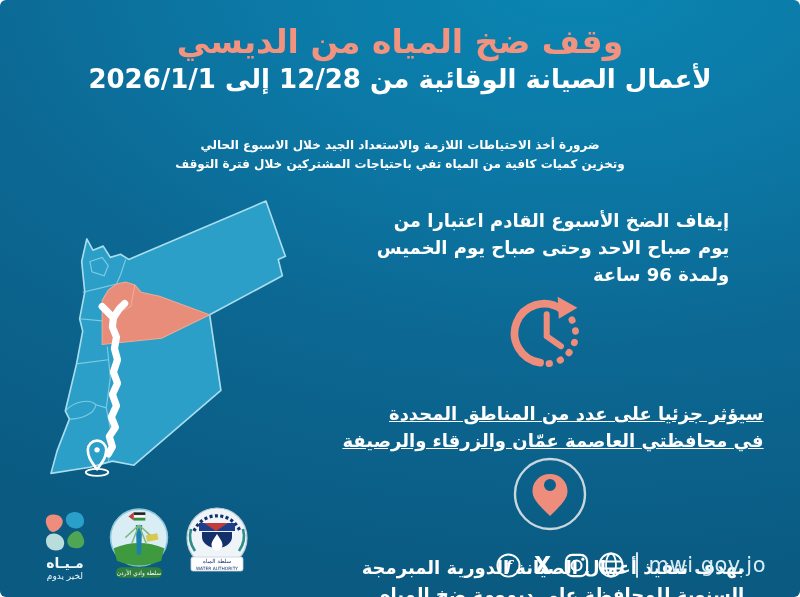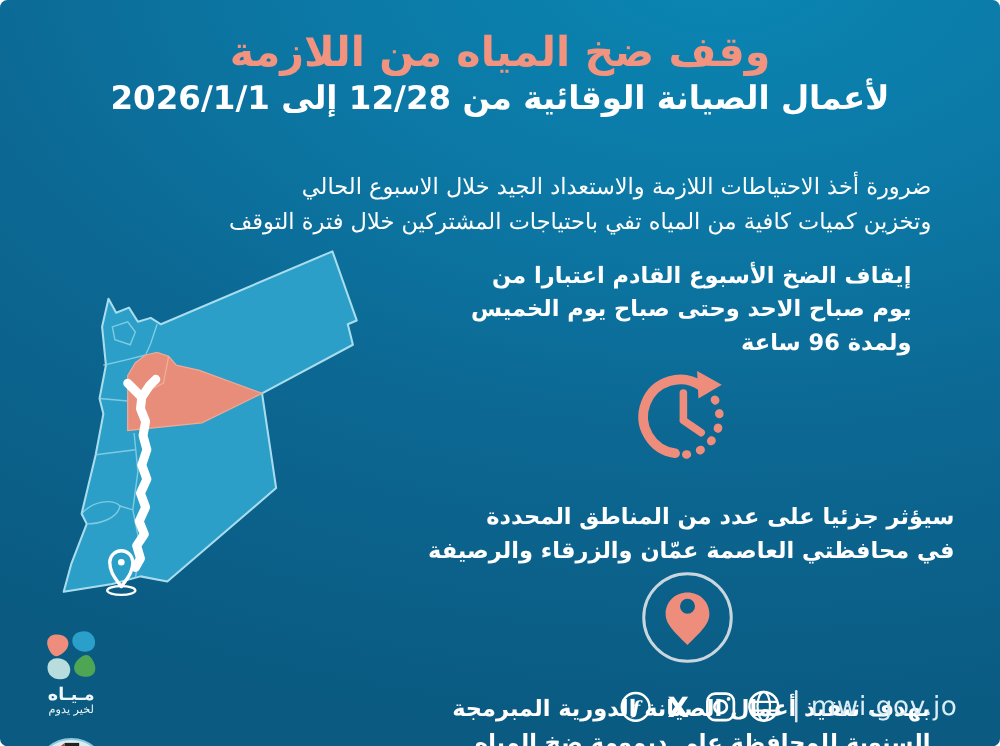--- a/index.html
+++ b/index.html
@@ -18,56 +18,56 @@
     text-align:center;font-size:33px;font-weight:bold;
     color:#f2937f;direction:rtl;
   }
   .subtitle{
     position:absolute;top:64px;left:0;width:100%;
     text-align:center;font-size:26px;font-weight:bold;
     color:#ffffff;direction:rtl;
   }
   .intro{
     position:absolute;top:136px;right:55px;width:690px;
-    text-align:right;font-size:18px;font-weight:normal;line-height:1.55;
+    text-align:center;font-size:12px;font-weight:bold;line-height:1.55;
     color:#ffffff;direction:rtl;white-space:pre-line;
   }
   .map-wrap{position:absolute;left:28px;top:198px;width:308px;height:302px;}
   .bullets{position:absolute;top:203px;right:30px;width:440px;display:flex;flex-direction:column;}
   .bullet{display:flex;flex-direction:column;align-items:center;}
   .bullet .txt{
     flex:1;direction:rtl;text-align:right;
     font-size:18px;font-weight:bold;line-height:1.5;
     color:#ffffff;white-space:pre-line;padding-left:6px;
   }
   .bullet .ico{width:108px;display:flex;justify-content:center;align-items:center;}
   .b1{margin-top:4px;}
-  .b2{margin-top:22px;}
+  .b2{margin-top:22px;text-decoration:underline;}
   .b3{margin-top:20px;}
   .footer-logos{
-    position:absolute;left:24px;bottom:8px;height:88px;
-    display:flex;flex-direction:column;align-items:center;gap:14px;
+    position:absolute;left:36px;bottom:8px;height:88px;
+    display:flex;flex-direction:row;align-items:center;gap:14px;
   }
   .logo{display:flex;flex-direction:column;align-items:center;justify-content:center;}
   .miyah-text{color:#eef7f9;text-align:center;line-height:1.1;margin-top:2px;}
   .miyah-text .l1{font-size:14px;font-weight:bold;letter-spacing:2px;}
   .miyah-text .l2{font-size:9px;}
   .social{
     position:absolute;right:34px;bottom:18px;
     display:flex;flex-direction:row;align-items:center;gap:7px;direction:ltr;
   }
   .social .divider{width:2px;height:26px;background:rgba(255,255,255,.85);margin:0 4px;border-radius:1px;}
   .site{font-size:21px;color:#d9edf6;letter-spacing:.5px;text-align:right;}
 </style>
 </head>
 <body>
 
 <div class="poster">
 
-  <div class="title">وقف ضخ المياه من اللازمة</div>
+  <div class="title">وقف ضخ المياه من الديسي</div>
   <div class="subtitle">لأعمال الصيانة الوقائية من 12/28 إلى 2026/1/1</div>
   <div class="intro">ضرورة أخذ الاحتياطات اللازمة والاستعداد الجيد خلال الاسبوع الحالي
 وتخزين كميات كافية من المياه تفي باحتياجات المشتركين خلال فترة التوقف</div>
 
   <div class="map-wrap">
     <svg width="308" height="302" viewBox="0 0 300 295">
 
       <path d="M57,40 L63,51 L73,47 L80,58 L90,55 L98,60 L232,3 L251,57 L244,60 L248,76
            L177,114 L188,188 L103,261 L82,257 L60,263 L22,269 L28,247 L40,216 L36,208
            L47,162 L53,130 L50,118 L55,92 L52,62 Z" fill="#2b9fc8" stroke="#a9ddee" stroke-width="1.6" stroke-linejoin="round"></path>

